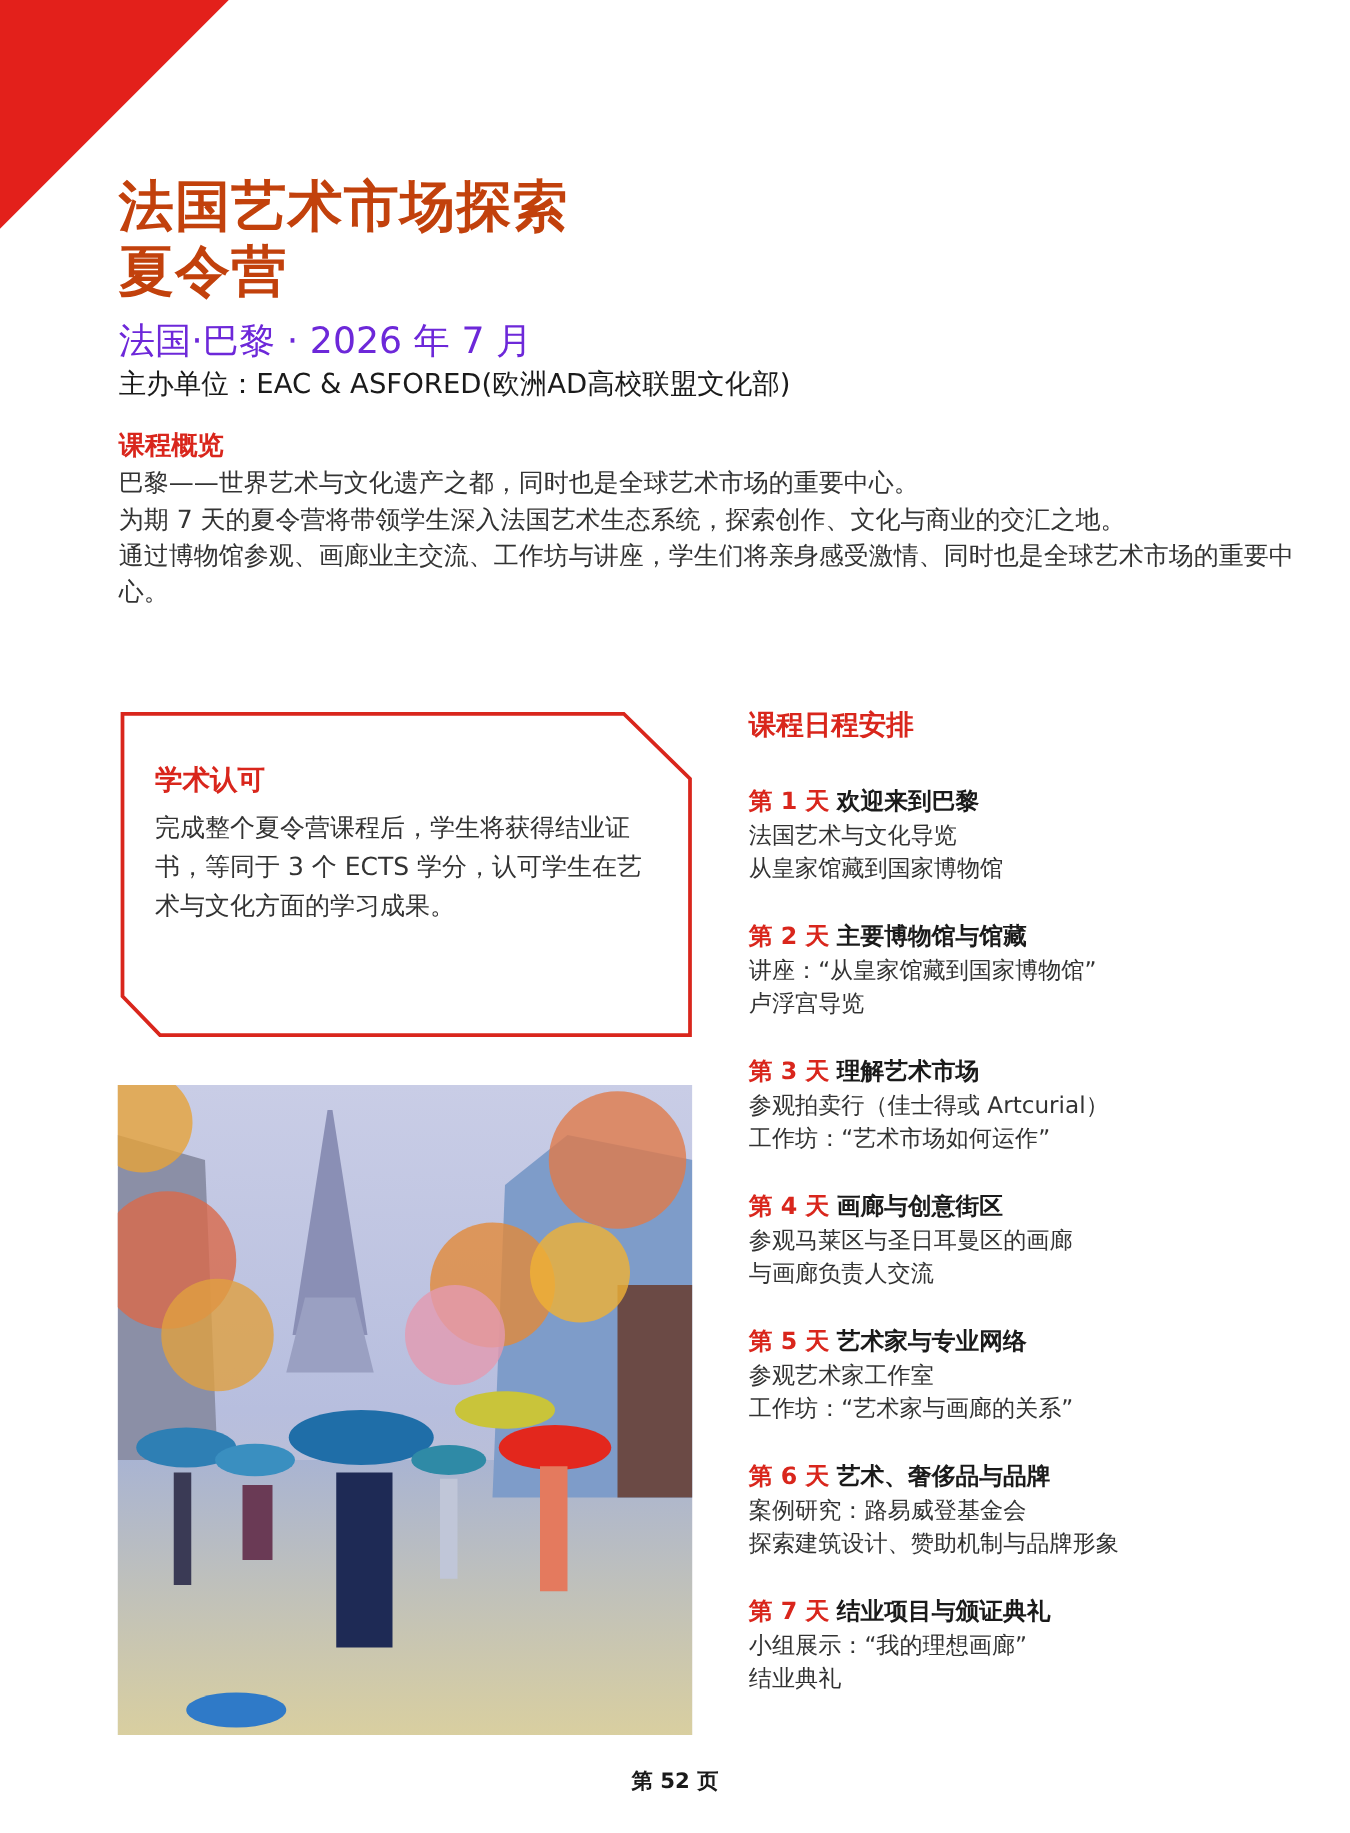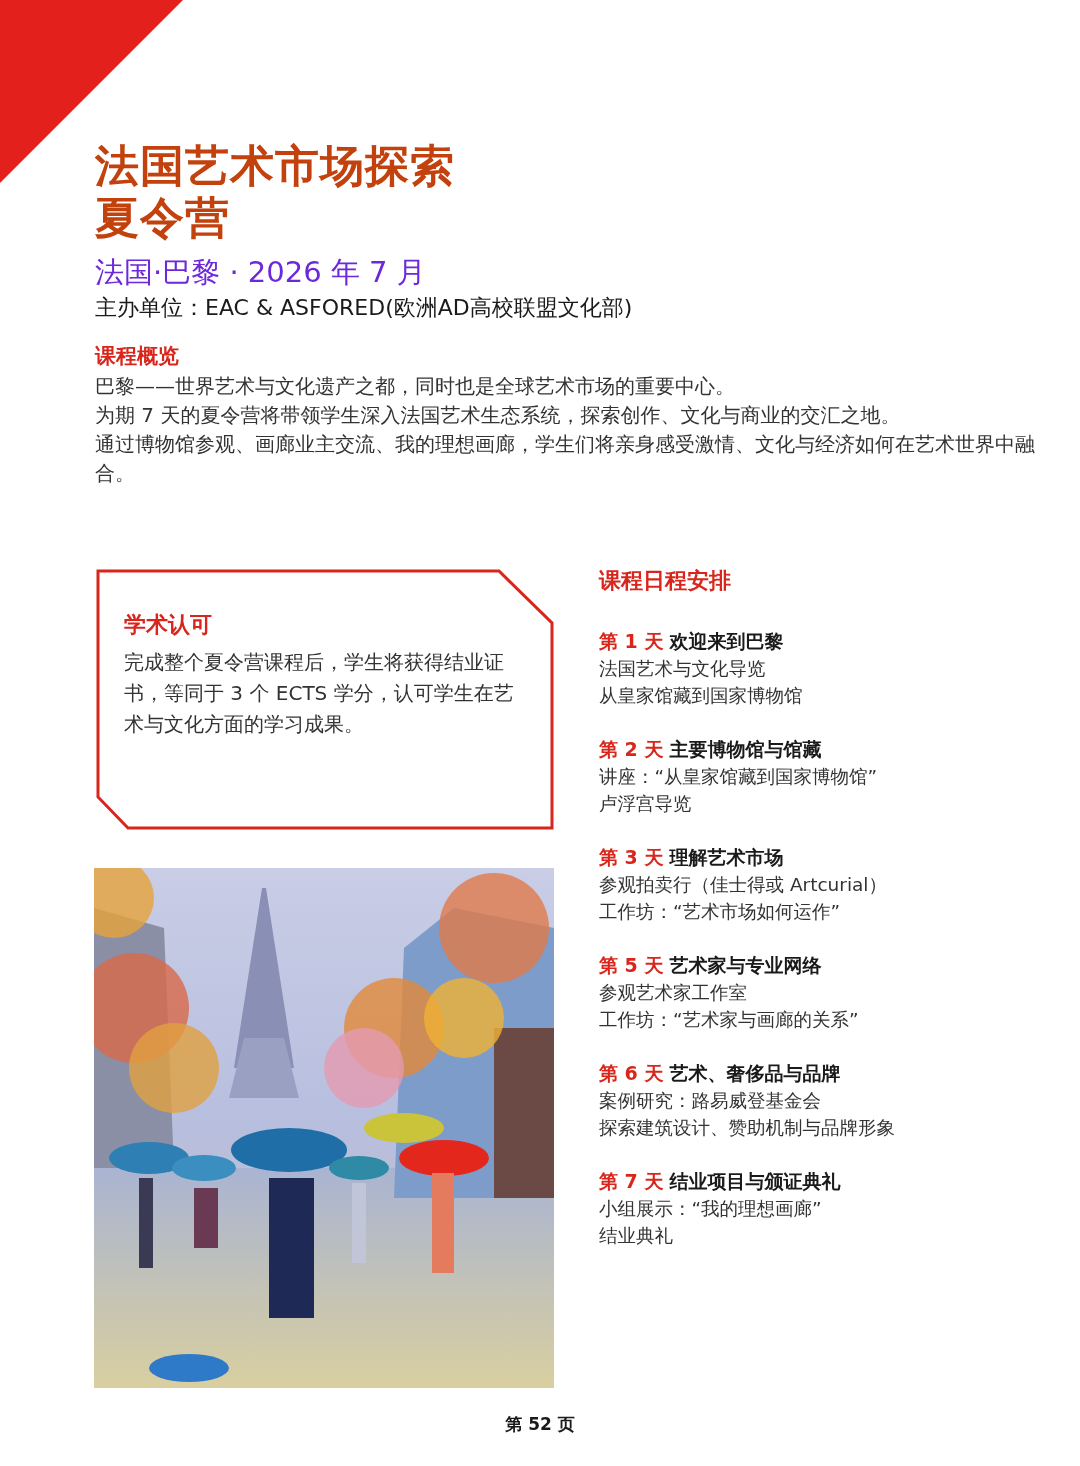--- a/index.html
+++ b/index.html
@@ -40,21 +40,21 @@
   <div>夏令营</div>
 </div>
 
 <div class="subtitle">法国·巴黎 · 2026 年 7 月</div>
 <div class="organizer">主办单位：EAC &amp; ASFORED(欧洲AD高校联盟文化部)</div>
 
 <div class="overview">
   <div class="sec-head">课程概览</div>
   <p>巴黎——世界艺术与文化遗产之都，同时也是全球艺术市场的重要中心。</p>
   <p>为期 7 天的夏令营将带领学生深入法国艺术生态系统，探索创作、文化与商业的交汇之地。</p>
-  <p>通过博物馆参观、画廊业主交流、我的理想画廊，学生们将亲身感受激情、文化与经济如何在艺术世界中融合。</p>
+  <p>通过博物馆参观、画廊业主交流、工作坊与讲座，学生们将亲身感受激情、同时也是全球艺术市场的重要中心。</p>
 </div>
 
 <div class="credit">
   <svg width="458" height="262" viewBox="0 0 458 262">
     <polygon points="2,2 403,2 456,54 456,259 32,259 2,228" fill="none" stroke="#d9261c" stroke-width="3"></polygon>
   </svg>
   <div class="inner">
     <div class="sec-head">学术认可</div>
     <p>完成整个夏令营课程后，学生将获得结业证书，等同于 3 个 ECTS 学分，认可学生在艺术与文化方面的学习成果。</p>
   </div>
@@ -122,20 +122,25 @@
     <div class="day-line">讲座：“从皇家馆藏到国家博物馆”</div>
     <div class="day-line">卢浮宫导览</div>
   </div>
 
   <div class="day">
     <div class="day-head"><span class="day-num">第 3 天</span><span>理解艺术市场</span></div>
     <div class="day-line">参观拍卖行（佳士得或 Artcurial）</div>
     <div class="day-line">工作坊：“艺术市场如何运作”</div>
   </div>
 
+  <div class="day">
+    <div class="day-head"><span class="day-num">第 4 天</span><span>画廊与创意街区</span></div>
+    <div class="day-line">参观马莱区与圣日耳曼区的画廊</div>
+    <div class="day-line">与画廊负责人交流</div>
+  </div>
 
   <div class="day">
     <div class="day-head"><span class="day-num">第 5 天</span><span>艺术家与专业网络</span></div>
     <div class="day-line">参观艺术家工作室</div>
     <div class="day-line">工作坊：“艺术家与画廊的关系”</div>
   </div>
 
   <div class="day">
     <div class="day-head"><span class="day-num">第 6 天</span><span>艺术、奢侈品与品牌</span></div>
     <div class="day-line">案例研究：路易威登基金会</div>

